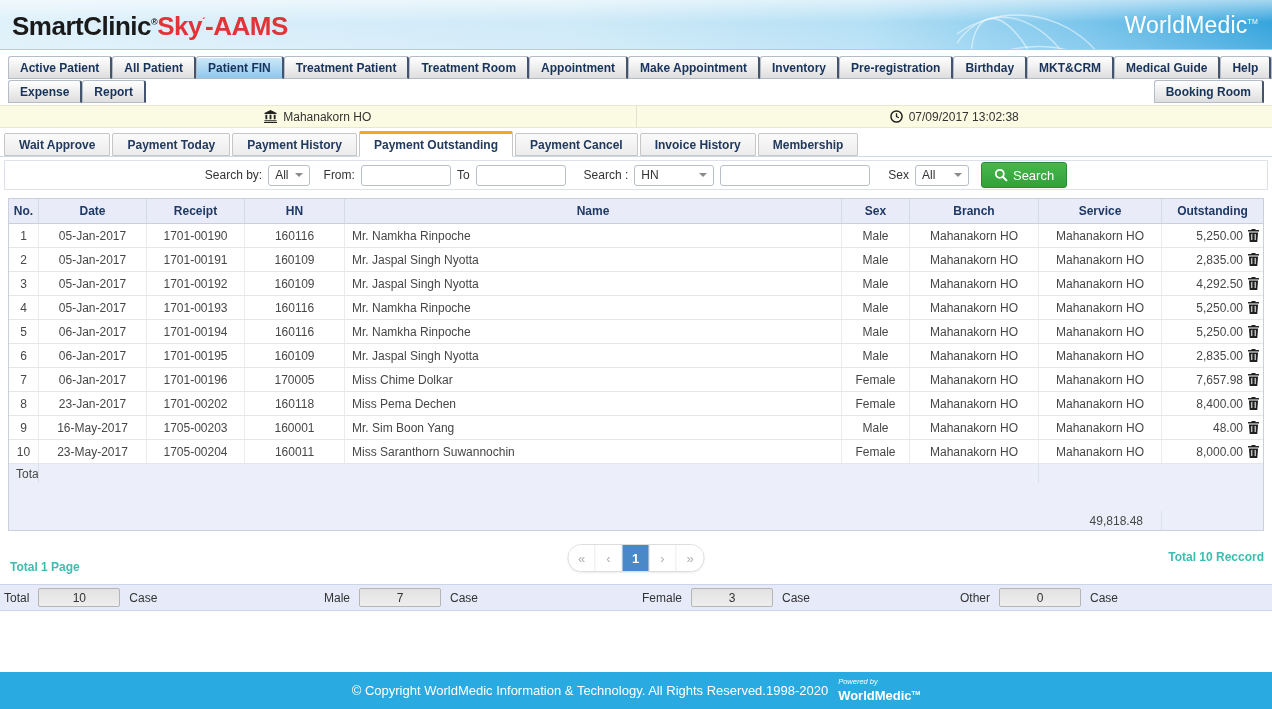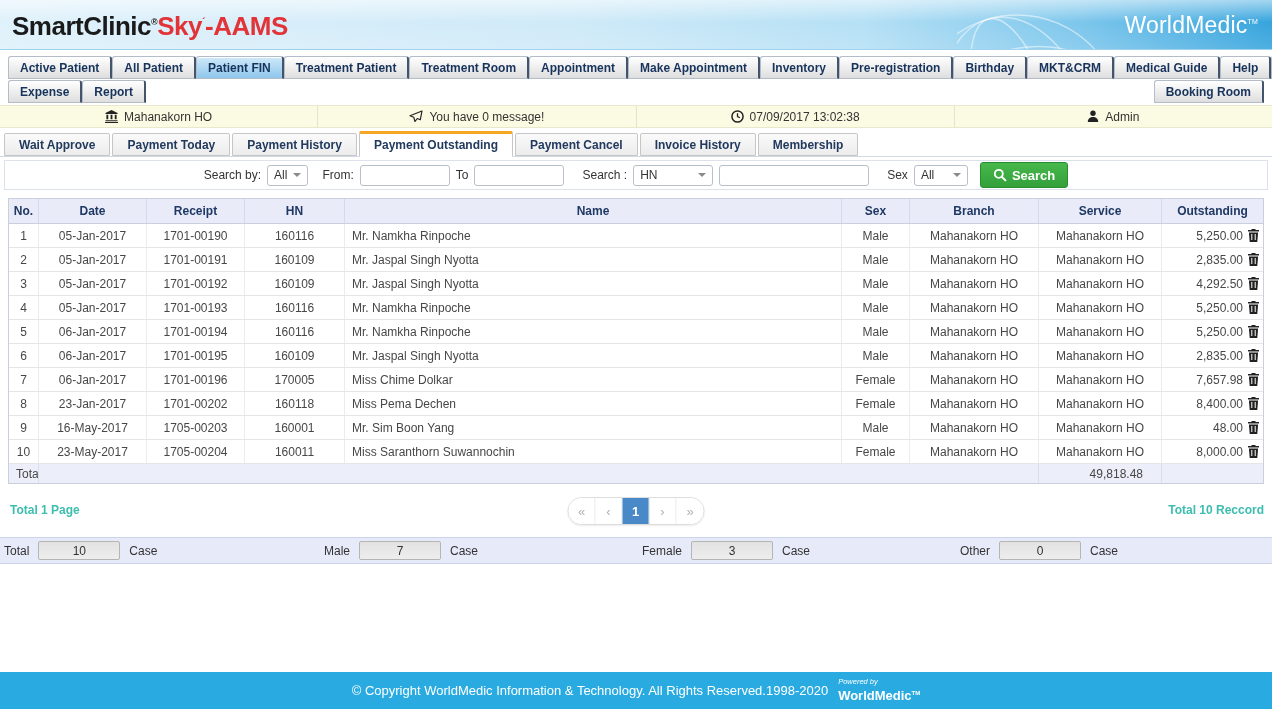--- a/index.html
+++ b/index.html
@@ -52,46 +52,46 @@
   .search-bar { margin:3px 4px 0; height:30px; background:#fff; border:1px solid #dde2ea;
     display:flex; align-items:center; justify-content:center; gap:6px; font-size:12px; color:#333; }
   .sb-label { white-space:nowrap; }
   .select { display:flex; align-items:center; height:21px; border:1px solid #b9bfc9; border-radius:3px;
     background:#fff; padding:0 6px; gap:6px; cursor:pointer; }
   .chev { width:0; height:0; border-left:4px solid transparent; border-right:4px solid transparent; border-top:4px solid #8a8a8a; }
   .tinput { height:21px; border:1px solid #b9bfc9; border-radius:3px; background:#fff; width:90px; font-size:12px; padding:0 5px; }
   .tinput.wide { width:150px; }
   .search-btn { display:flex; align-items:center; gap:5px; height:26px; padding:0 12px; margin-left:6px; cursor:pointer;
     background:linear-gradient(#47b84c,#33a03a); border:1px solid #2a8c31; border-radius:3px;
-    color:#fff; font-size:13px; font-weight:bold;justify-content:space-between; }
+    color:#fff; font-size:13px; font-weight:normal;justify-content:space-between; }
   .gap-s { width:2px; } .gap-m { width:6px; }
 
   
   .table { margin:8px 8px 0; border:1px solid #c9cfdd; }
   .grid-cols { display:grid; grid-template-columns:30px 108px 98px 100px 1fr 68px 129px 123px 101px; }
   .total-cols { display:grid; grid-template-columns:30px 1fr 123px 101px; }
   .thead { background:#e9ecf8; border-bottom:1px solid #c9cfdd; }
   .th { height:24px; display:flex; align-items:center; justify-content:center;
     font-size:12px; font-weight:bold; color:#1f3864; border-right:1px solid #d5daea; }
   .th:last-child { border-right:none; }
   .trow { border-bottom:1px solid #e6e6e6; background:#fff; }
   .td { height:23px; display:flex; align-items:center; font-size:12px; color:#474747; border-right:1px solid #ececec; overflow:hidden; white-space:nowrap; }
   .td:last-child { border-right:none; }
   .td.c { justify-content:center; }
   .td.l { justify-content:flex-start; padding-left:7px; }
-  .td.r { justify-content:flex-end; padding-right:18px; }
+  .td.r { justify-content:flex-end; padding-right:18px;margin-top:47px; }
   .td.out { justify-content:flex-end; gap:5px; padding-right:4px; }
   .trash { display:flex; align-items:center; cursor:pointer; }
   .ttotal { background:#eceff9; }
   .ttotal .td { height:19px; border-right:1px solid #dadfee; }
   .ttotal .words { justify-content:center; color:#555; }
 
   
   .pg-row { margin-top:13px; position:relative; height:28px; }
-  .pg-left { position:absolute; left:10px; top:6px; font-size:12px; font-weight:bold; color:#3dbdb0; }
+  .pg-left { position:absolute; left:10px; top:16px; font-size:12px; font-weight:bold; color:#3dbdb0; }
   .pg-right { position:absolute; right:8px; top:6px; font-size:12px; font-weight:bold; color:#3dbdb0; }
   .pager { position:absolute; left:50%; transform:translateX(-50%); display:flex; border:1px solid #ddd;
     border-radius:14px; overflow:hidden; background:#fff; box-shadow:0 1px 2px rgba(0,0,0,.08); }
   .pbtn { width:27px; height:26px; display:flex; align-items:center; justify-content:center;
     font-size:13px; color:#b0b0b0; border-right:1px solid #e5e5e5; cursor:pointer; background:#fff; }
   .pbtn:last-child { border-right:none; }
   .pbtn.active { background:#4a89c8; color:#fff; font-weight:bold; }
 
   
   .summary { margin-top:12px; height:27px; background:#e7eaf8; border-top:1px solid #ccd4ec; border-bottom:1px solid #ccd4ec;
@@ -195,38 +195,25 @@
   </div>
 
   <div class="info-bar">
     <div class="info-seg">
       <svg width="13" height="13" viewBox="0 0 14 14">
           <path fill="#222" d="M7 0l6.5 3.2v1H.5v-1zM1.5 5h2v5h-2zm4.5 0h2v5H6zm4.5 0h2v5h-2zM.5 11h13v1.2H.5zM0 13h14v1H0z"></path>
         </svg>
       <span>Mahanakorn HO</span>
     </div>
     <div class="info-seg">
-      <svg width="14" height="13" viewBox="0 0 14 13">
-          <path fill="none" stroke="#222" stroke-width="1.2" stroke-linejoin="round" d="M13 1L1 5.8l3.8 1.5L6 11.5l2.3-3 3 1.2z"></path>
-        </svg>
-      <span>You have 0 message!</span>
-    </div>
-    <div class="info-seg">
       <svg width="13" height="13" viewBox="0 0 14 14">
           <circle cx="7" cy="7" r="6" fill="none" stroke="#222" stroke-width="1.6"></circle>
           <path d="M7 3.5V7l2.6 1.3" fill="none" stroke="#222" stroke-width="1.4"></path>
         </svg>
       <span>07/09/2017 13:02:38</span>
-    </div>
-    <div class="info-seg">
-      <svg width="12" height="13" viewBox="0 0 12 13">
-          <circle cx="6" cy="3.2" r="2.7" fill="#222"></circle>
-          <path d="M.8 12c0-3.2 2.3-5 5.2-5s5.2 1.8 5.2 5z" fill="#222"></path>
-        </svg>
-      <span>Admin</span>
     </div>
   </div>
 
   <div class="subtabs">
       <div class="stab">
         <span>Wait Approve</span>
       </div>
       <div class="stab">
         <span>Payment Today</span>
       </div>

